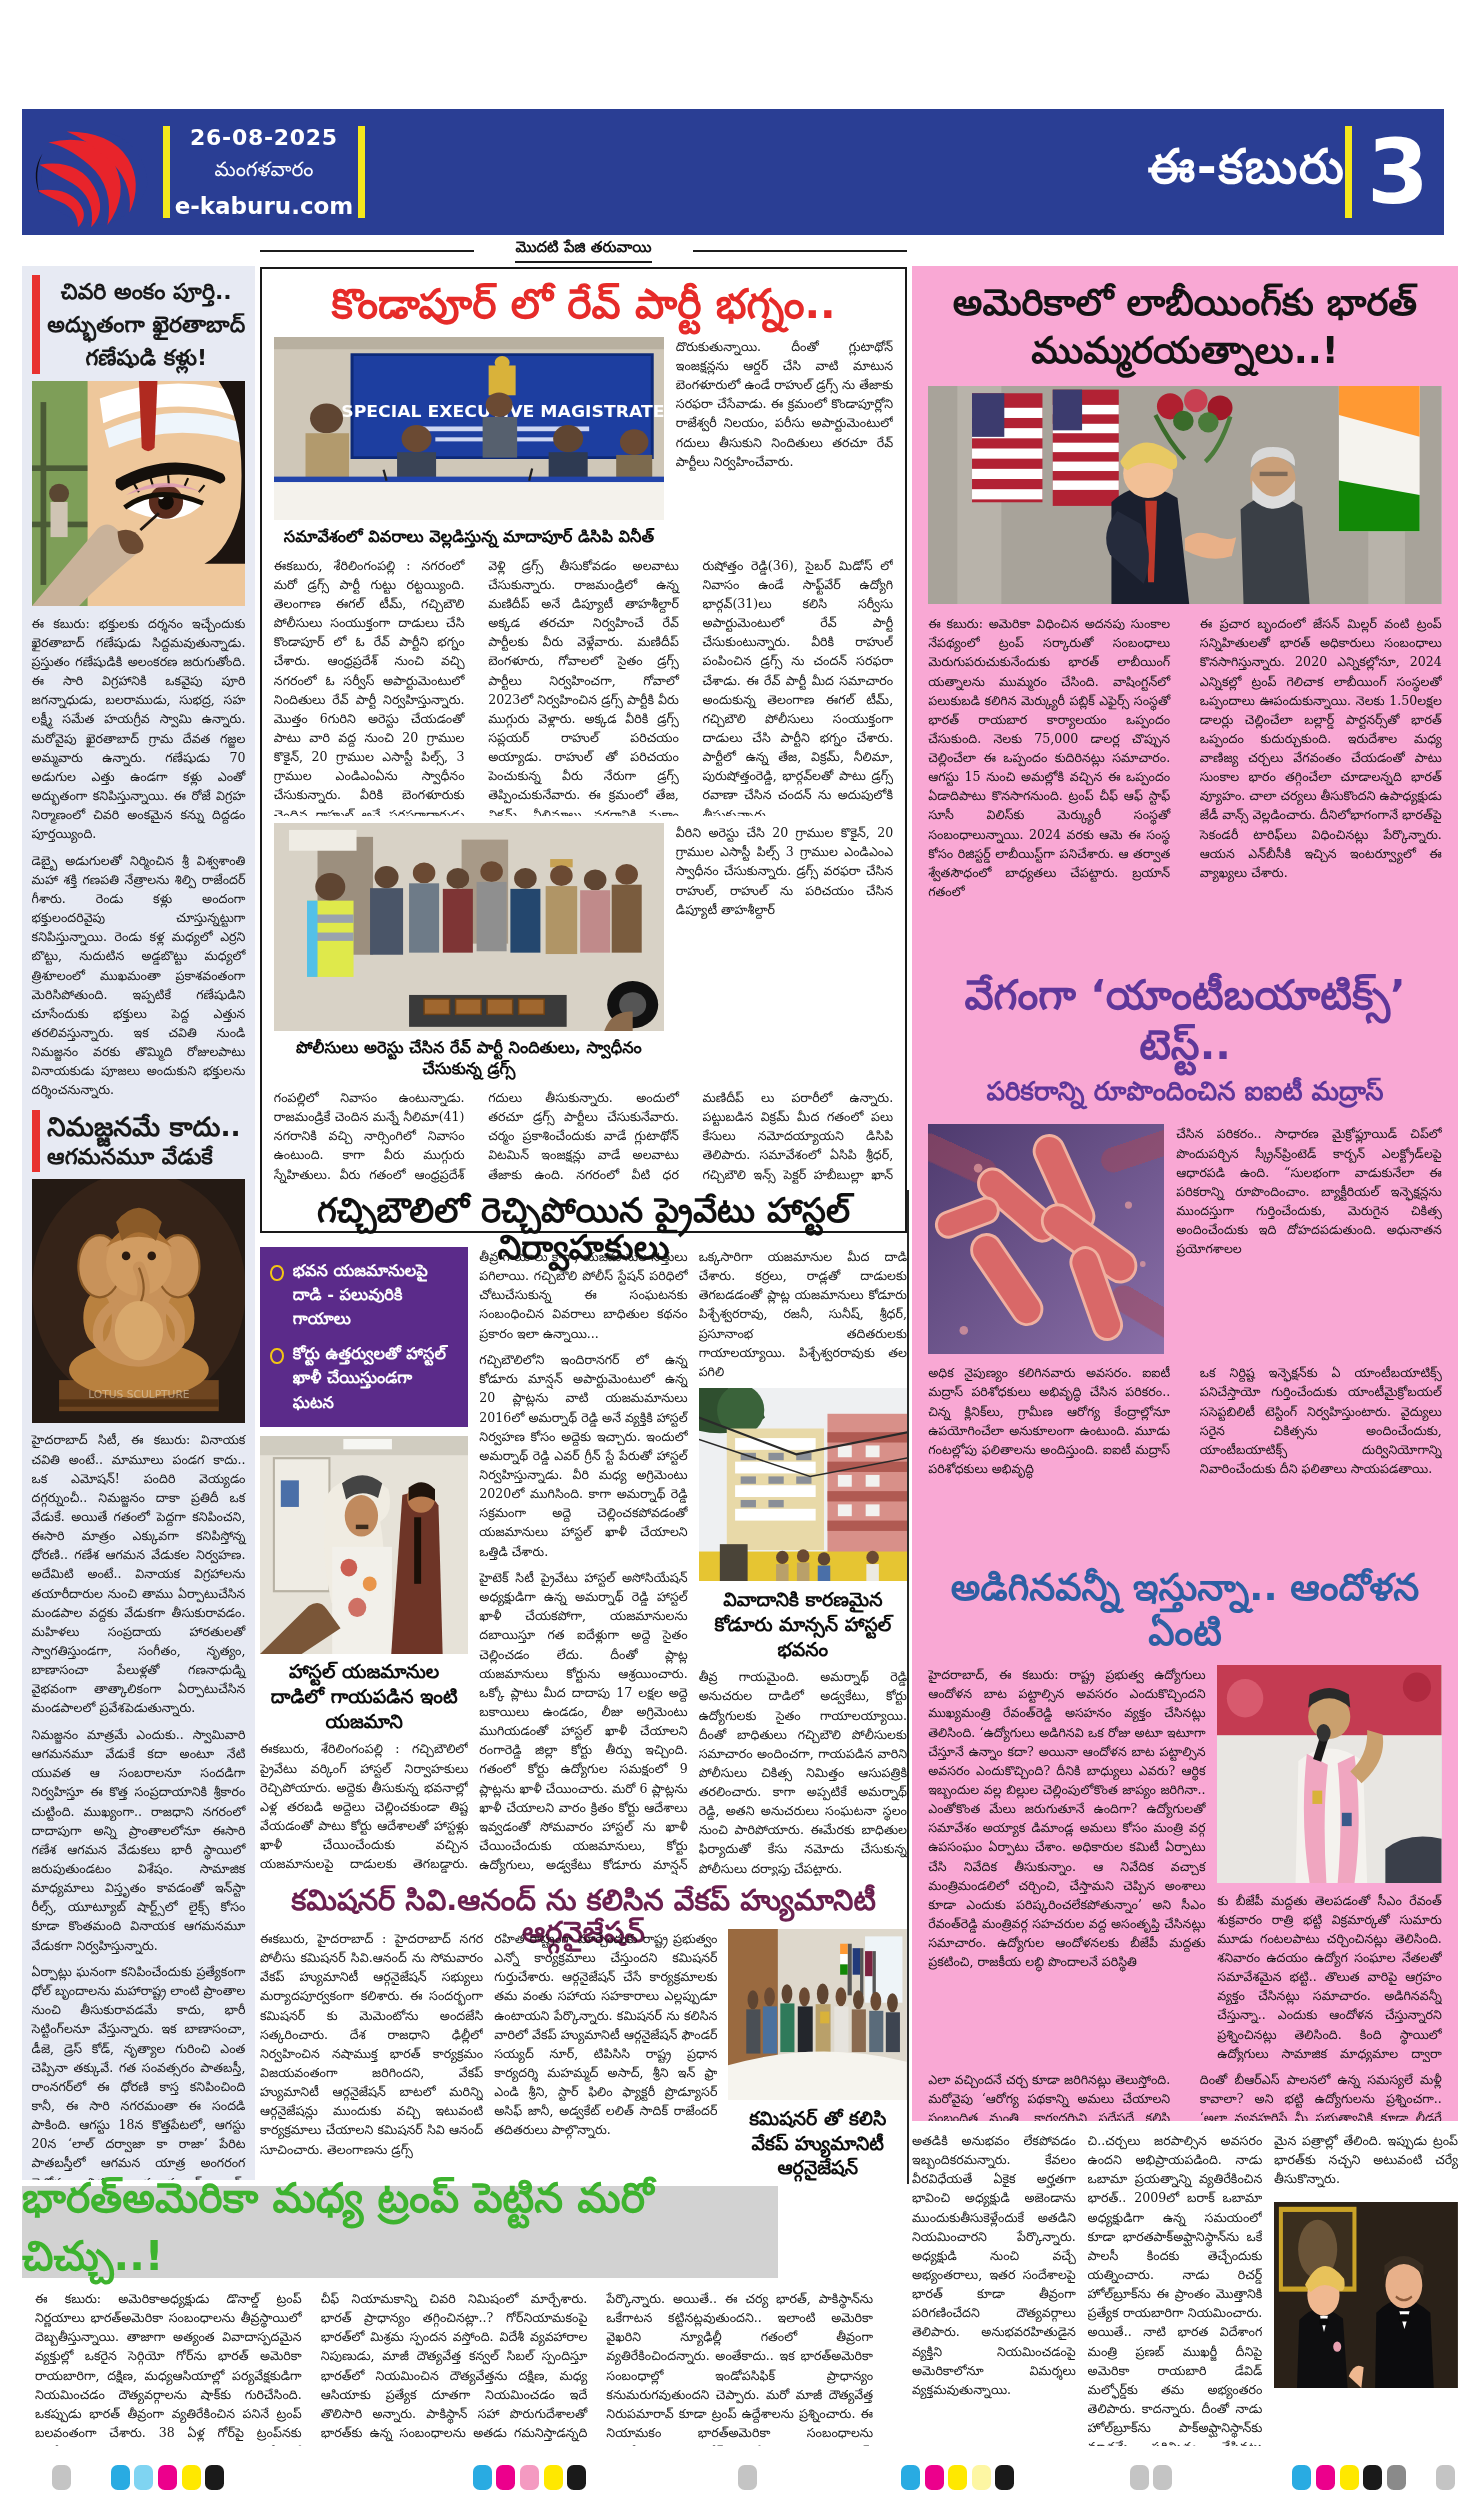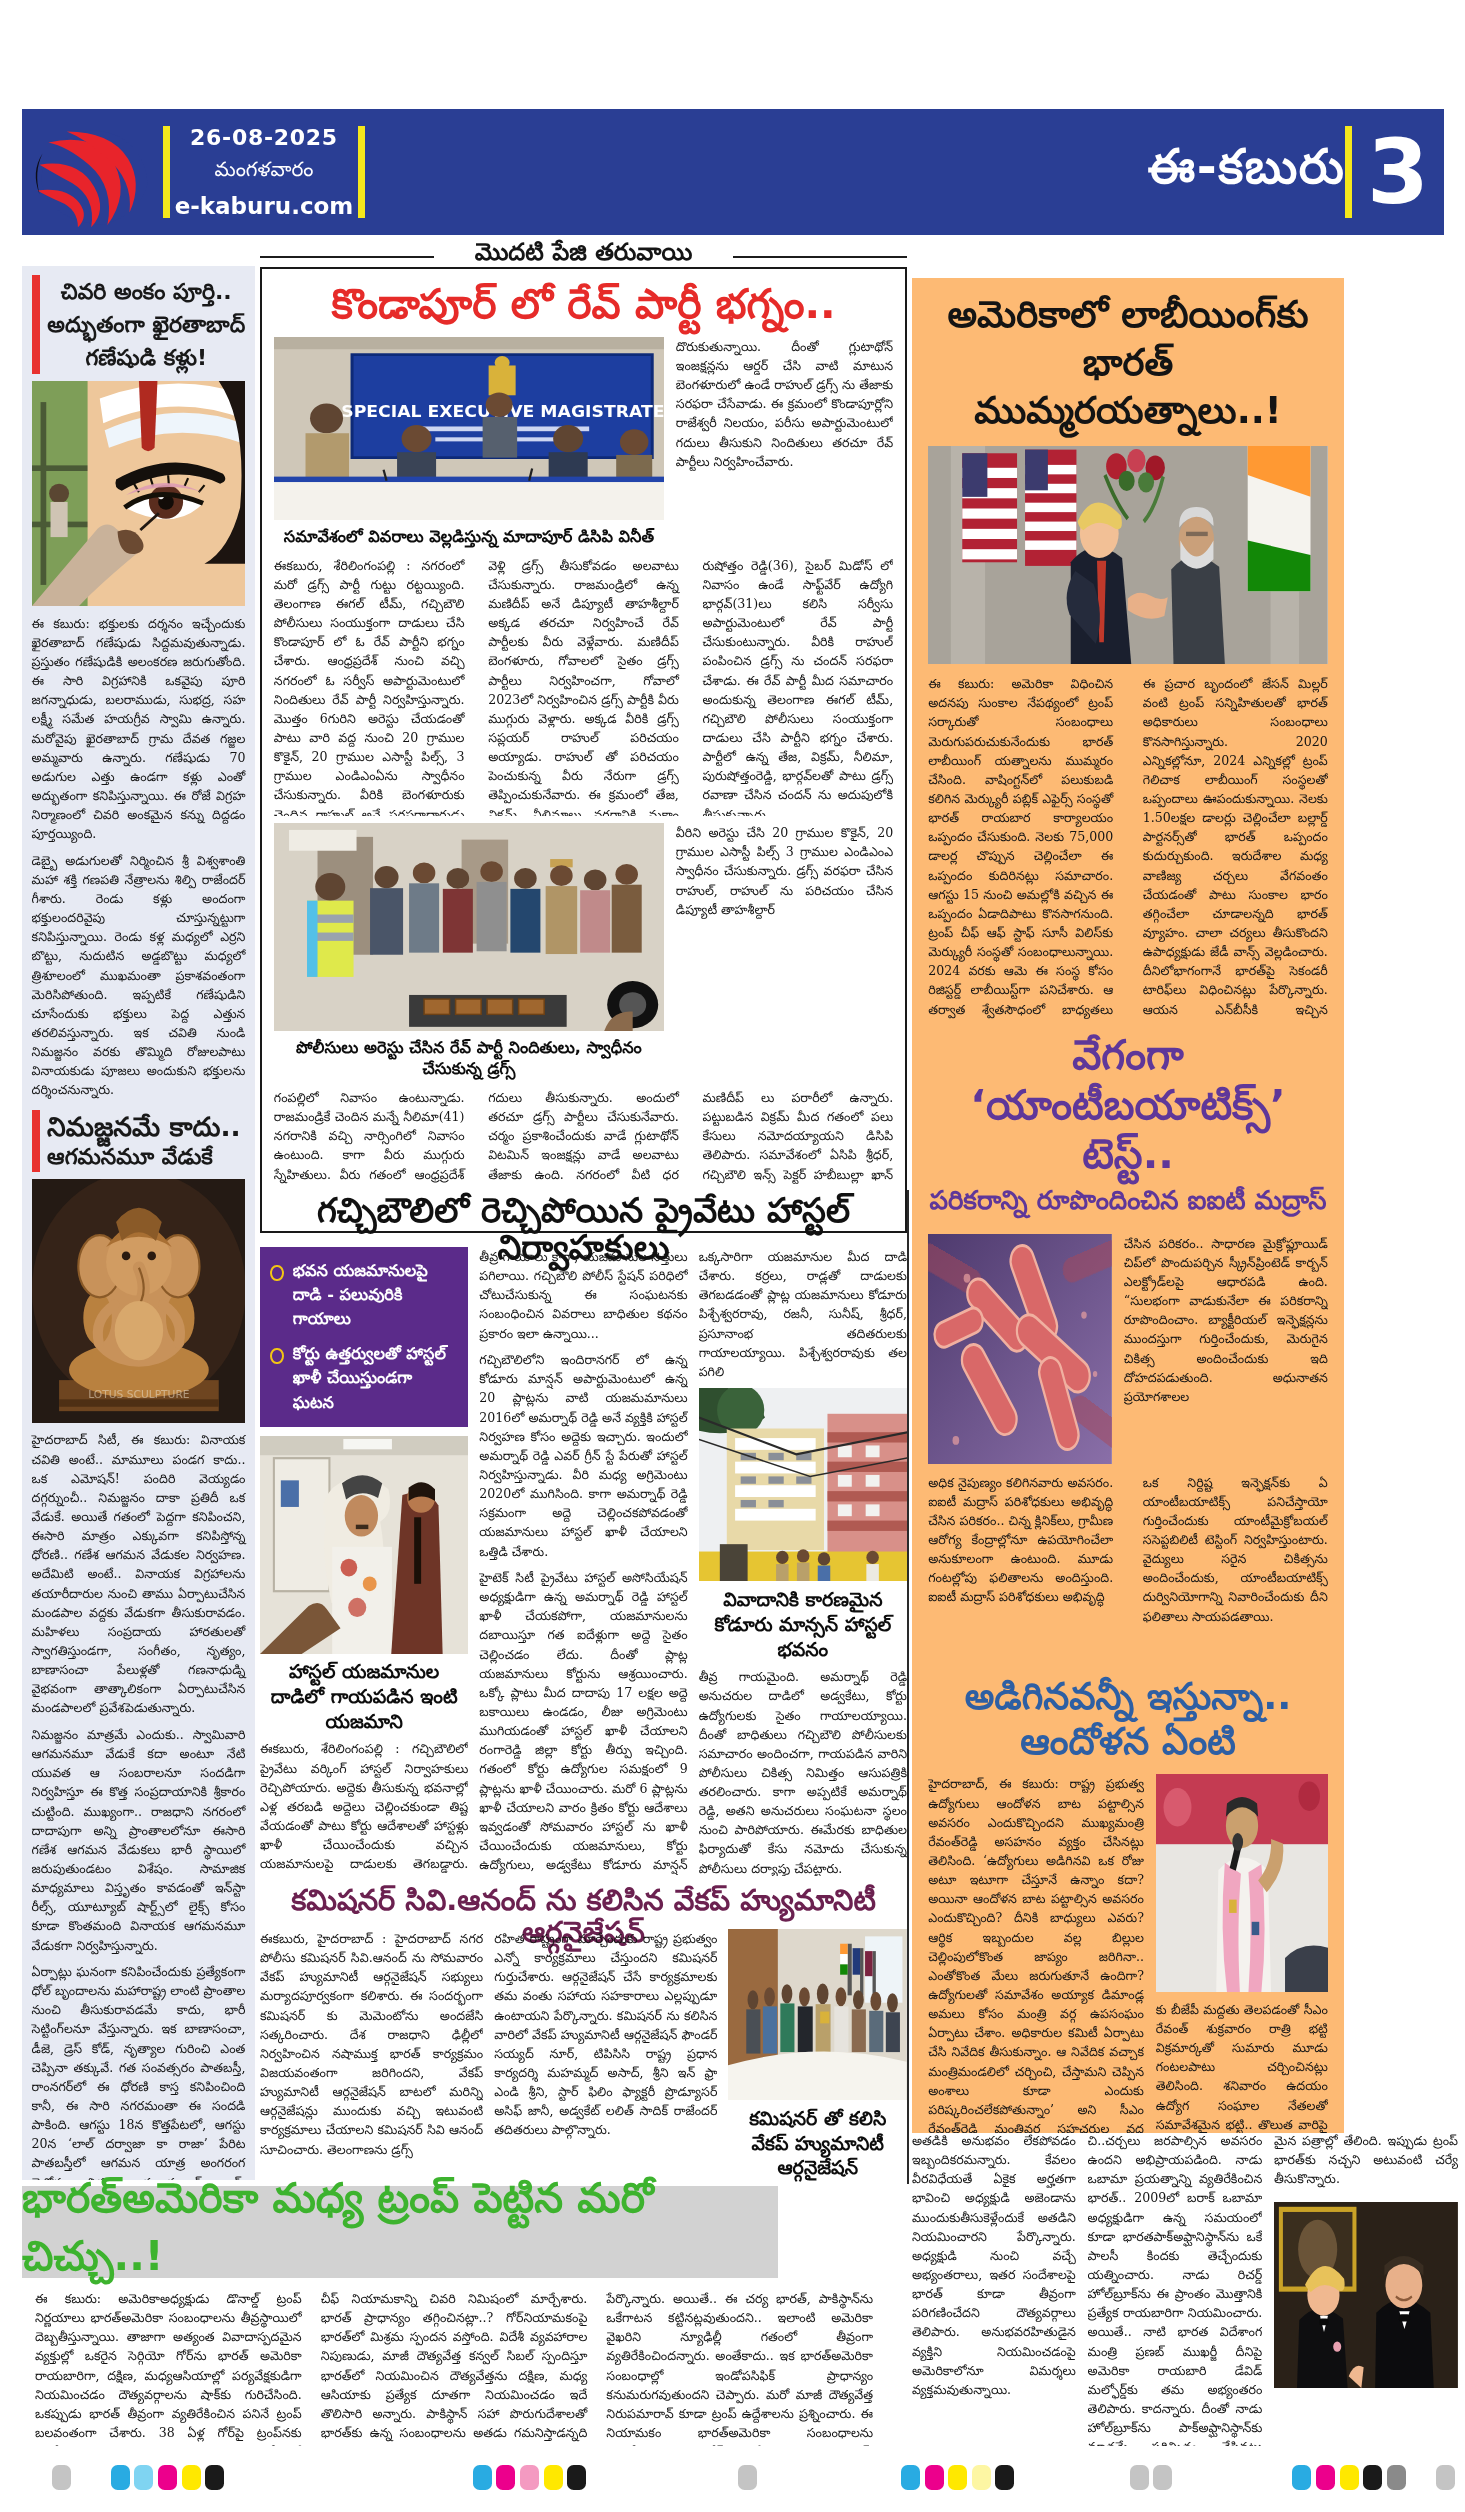--- a/index.html
+++ b/index.html
@@ -22,21 +22,21 @@
   #dateblock{width:188px;flex:none;text-align:center;display:flex;flex-direction:column;gap:6.6px;}
   .hd-date{font-size:22px;font-weight:bold;letter-spacing:0.7px;}
   .hd-day{font-size:20px;}
   .hd-site{font-size:23px;font-weight:bold;}
   #masthead{flex:1;text-align:right;font-size:48px;font-weight:bold;letter-spacing:1.5px;}
   #pagenum{width:92px;flex:none;font-size:89px;font-weight:bold;text-align:center;line-height:1;}
 
   
   #contlbl{left:260px;top:238px;width:647px;display:flex;align-items:center;gap:41px;}
   #contlbl .rule{flex:1;height:2.2px;background:#1c1c1c;}
-  #contlbl .lbl{font-size:24px;font-weight:bold;border-bottom:2.2px solid #1c1c1c;padding-bottom:2.2px;white-space:nowrap;}
+  #contlbl .lbl{font-size:15px;font-weight:bold;border-bottom:2.2px solid #1c1c1c;padding-bottom:2.2px;white-space:nowrap;}
 
   
   #leftcol{left:22px;top:266px;width:233px;height:1914px;background:#e7eaf3;padding:8.9px 9.6px;box-sizing:border-box;overflow:hidden;}
   .redbar-head{display:flex;gap:7.4px;margin-bottom:7.4px;}
   .redbar{width:8.1px;background:#e8312f;flex:none;}
   .lh1{font-size:22px;font-weight:bold;line-height:1.5;color:#191919;text-align:center;flex:1;}
   .lh2a{font-size:26.6px;font-weight:bold;line-height:1.25;color:#191919;}
   .lh2b{font-size:22px;font-weight:bold;line-height:1.3;color:#191919;}
   .lphoto{width:100%;height:225px;margin-bottom:7.4px;}
 
@@ -65,21 +65,21 @@
   .h-cap{font-size:19px;margin:5.9px 0;}
 
   
   #commhead{left:260px;top:1885px;width:647px;text-align:center;font-size:29px;font-weight:bold;color:#6b2150;line-height:1.1;}
   #commbody{left:260px;top:1929px;width:647px;height:256px;display:flex;gap:11px;overflow:hidden;}
   #commbody .tcol{flex:1.25;min-width:0;overflow:hidden;}
   #commbody .pcol{flex:1;min-width:0;}
   .c-photo{width:100%;height:171px;}
 
   
-  #rightcol{left:912px;top:278px;width:432px;height:1855px;background:#fdba74;padding:13.3px 16.2px;box-sizing:border-box;overflow:hidden;}
+  #rightcol{left:912px;top:266px;width:546px;height:1855px;background:#f9a8d4;padding:13.3px 16.2px;box-sizing:border-box;overflow:hidden;}
   .r-h1{font-size:37px;font-weight:bold;text-align:center;line-height:1.3;color:#141414;}
   .tm-photo{width:100%;height:218px;margin:10.3px 0;}
   #lob-cols{gap:14.8px;height:347px;margin-bottom:10.3px;}
   .r-h2{font-size:41px;font-weight:bold;text-align:center;color:#5f3799;line-height:1.2;margin-top:5.9px;}
   .r-h2s{font-size:26px;font-weight:bold;text-align:center;color:#5f3799;margin-top:5.9px;}
   #ab-row{gap:11.8px;margin-top:11.8px;height:230px;}
   #ab-row .bac{width:46%;flex:none;height:100%;}
   #ab-row .txt{flex:1;overflow:hidden;}
   #ab-cols{gap:14.8px;height:191px;margin-top:8.9px;}
   .r-h3{font-size:37px;font-weight:bold;text-align:center;color:#2e5fa3;margin-top:11.8px;line-height:1.2;}

